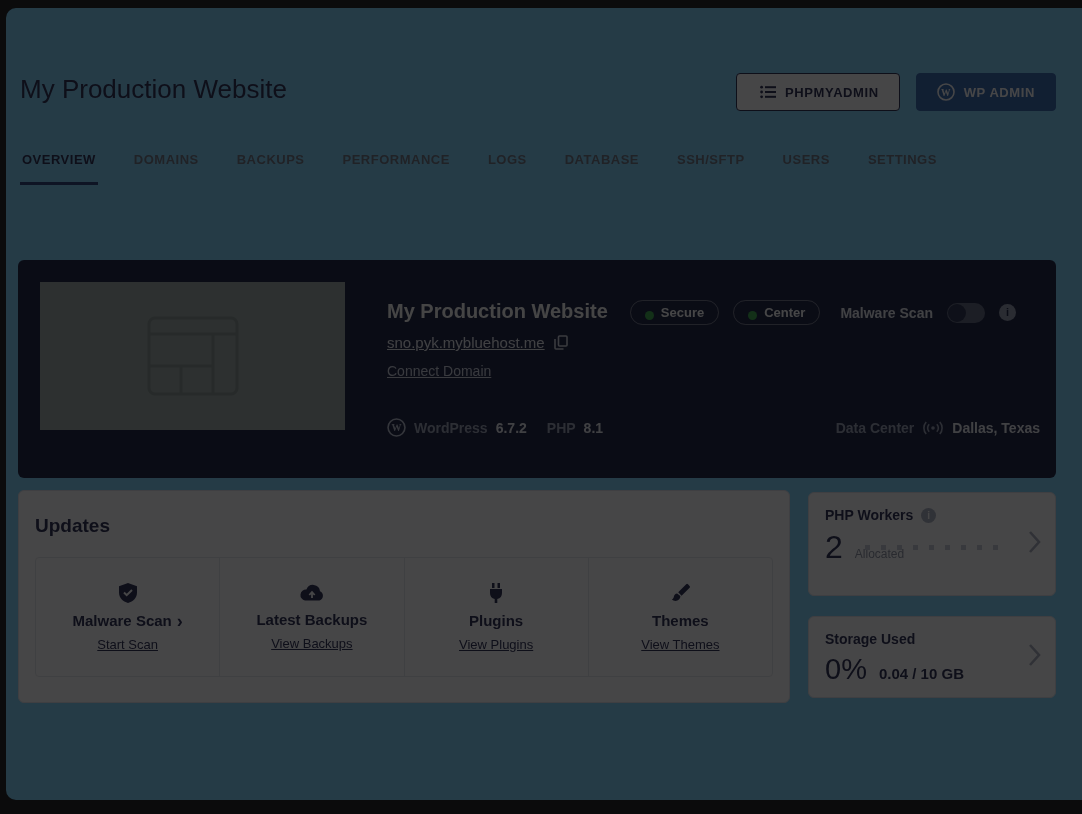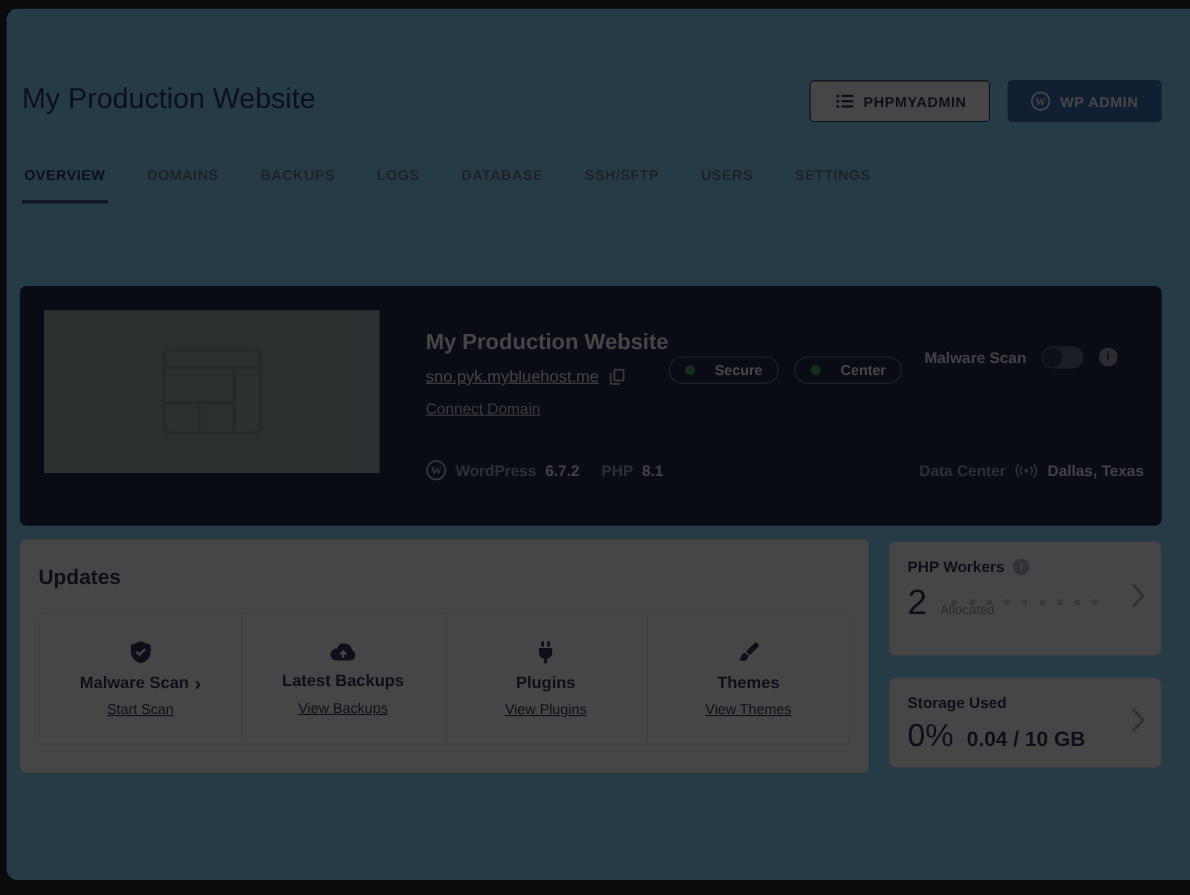--- a/index.html
+++ b/index.html
@@ -89,24 +89,23 @@
   .domain-link { color:#E8EAF0; font-size:15px; text-decoration:underline; cursor:pointer; }
   .connect-link {
     position:absolute; left:369px; top:103px;
     color:#C9CEDC; font-size:14px; text-decoration:underline; cursor:pointer;
   }
   .badges-row {
     position:absolute; right:40px; top:40px;
     display:flex; align-items:center; gap:14px;
   }
   .pill {
-    display:flex; align-items:center; gap:18px;
+    display:flex; align-items:flex-end; gap:7px;
     border:1px solid rgba(255,255,255,0.38); border-radius:14px;
     padding:4px 14px;
-    margin-top:24px;
   }
   .pill-dot { width:9px; height:9px; border-radius:50%; background:#35A845; }
   .pill-label { color:#FFFFFF; font-size:13px; font-weight:700; }
   .mscan-label { color:#E7E9F0; font-size:14px; font-weight:600; margin-left:6px; }
   .toggle {
     width:38px; height:20px; border-radius:10px; background:#5A6179;
     position:relative; cursor:pointer;
   }
   .toggle .knob {
     position:absolute; left:1px; top:1px; width:18px; height:18px;
@@ -169,21 +168,21 @@
   .mini-title { font-size:14px; font-weight:600; color:#23254A; }
   .mini-info {
     width:15px; height:15px; border-radius:50%;
     background:#A9AFBE; color:#FFFFFF;
     font-size:10px; font-weight:700; line-height:15px; text-align:center;
   }
   .mini-info::after { content:"i"; }
   .value-row { display:flex; align-items:baseline; gap:12px; margin-top:6px; }
   .big-value { font-size:32px; font-weight:300; color:#23254A; }
   .value-unit { font-size:12px; color:#8A90A0; }
-  .value-bold { font-size:19px; font-weight:700; color:#23254A; }
+  .value-bold { font-size:15px; font-weight:700; color:#23254A; }
   .dotted-leader {
     position:absolute; left:56px; right:46px; top:52px; height:5px;
     background:repeating-linear-gradient(90deg,#C7CBD6 0 5px,transparent 5px 16px);
   }
   .card-chev {
     position:absolute; right:14px; top:50%; transform:translateY(-50%);
     cursor:pointer; color:#A7ADBC;
   }
 
   .icon-inline { display:inline-flex; align-items:center; }
@@ -218,20 +217,21 @@
         </svg>
       </span>
       <span>WP ADMIN</span>
     </button>
   </div>
 
   <nav class="tabs">
     <div class="tab active">OVERVIEW</div>
     <div class="tab">DOMAINS</div>
     <div class="tab">BACKUPS</div>
+    <div class="tab">PERFORMANCE</div>
     <div class="tab">LOGS</div>
     <div class="tab">DATABASE</div>
     <div class="tab">SSH/SFTP</div>
     <div class="tab">USERS</div>
     <div class="tab">SETTINGS</div>
   </nav>
 
 
   <section class="site-card">
     <div class="thumb">

